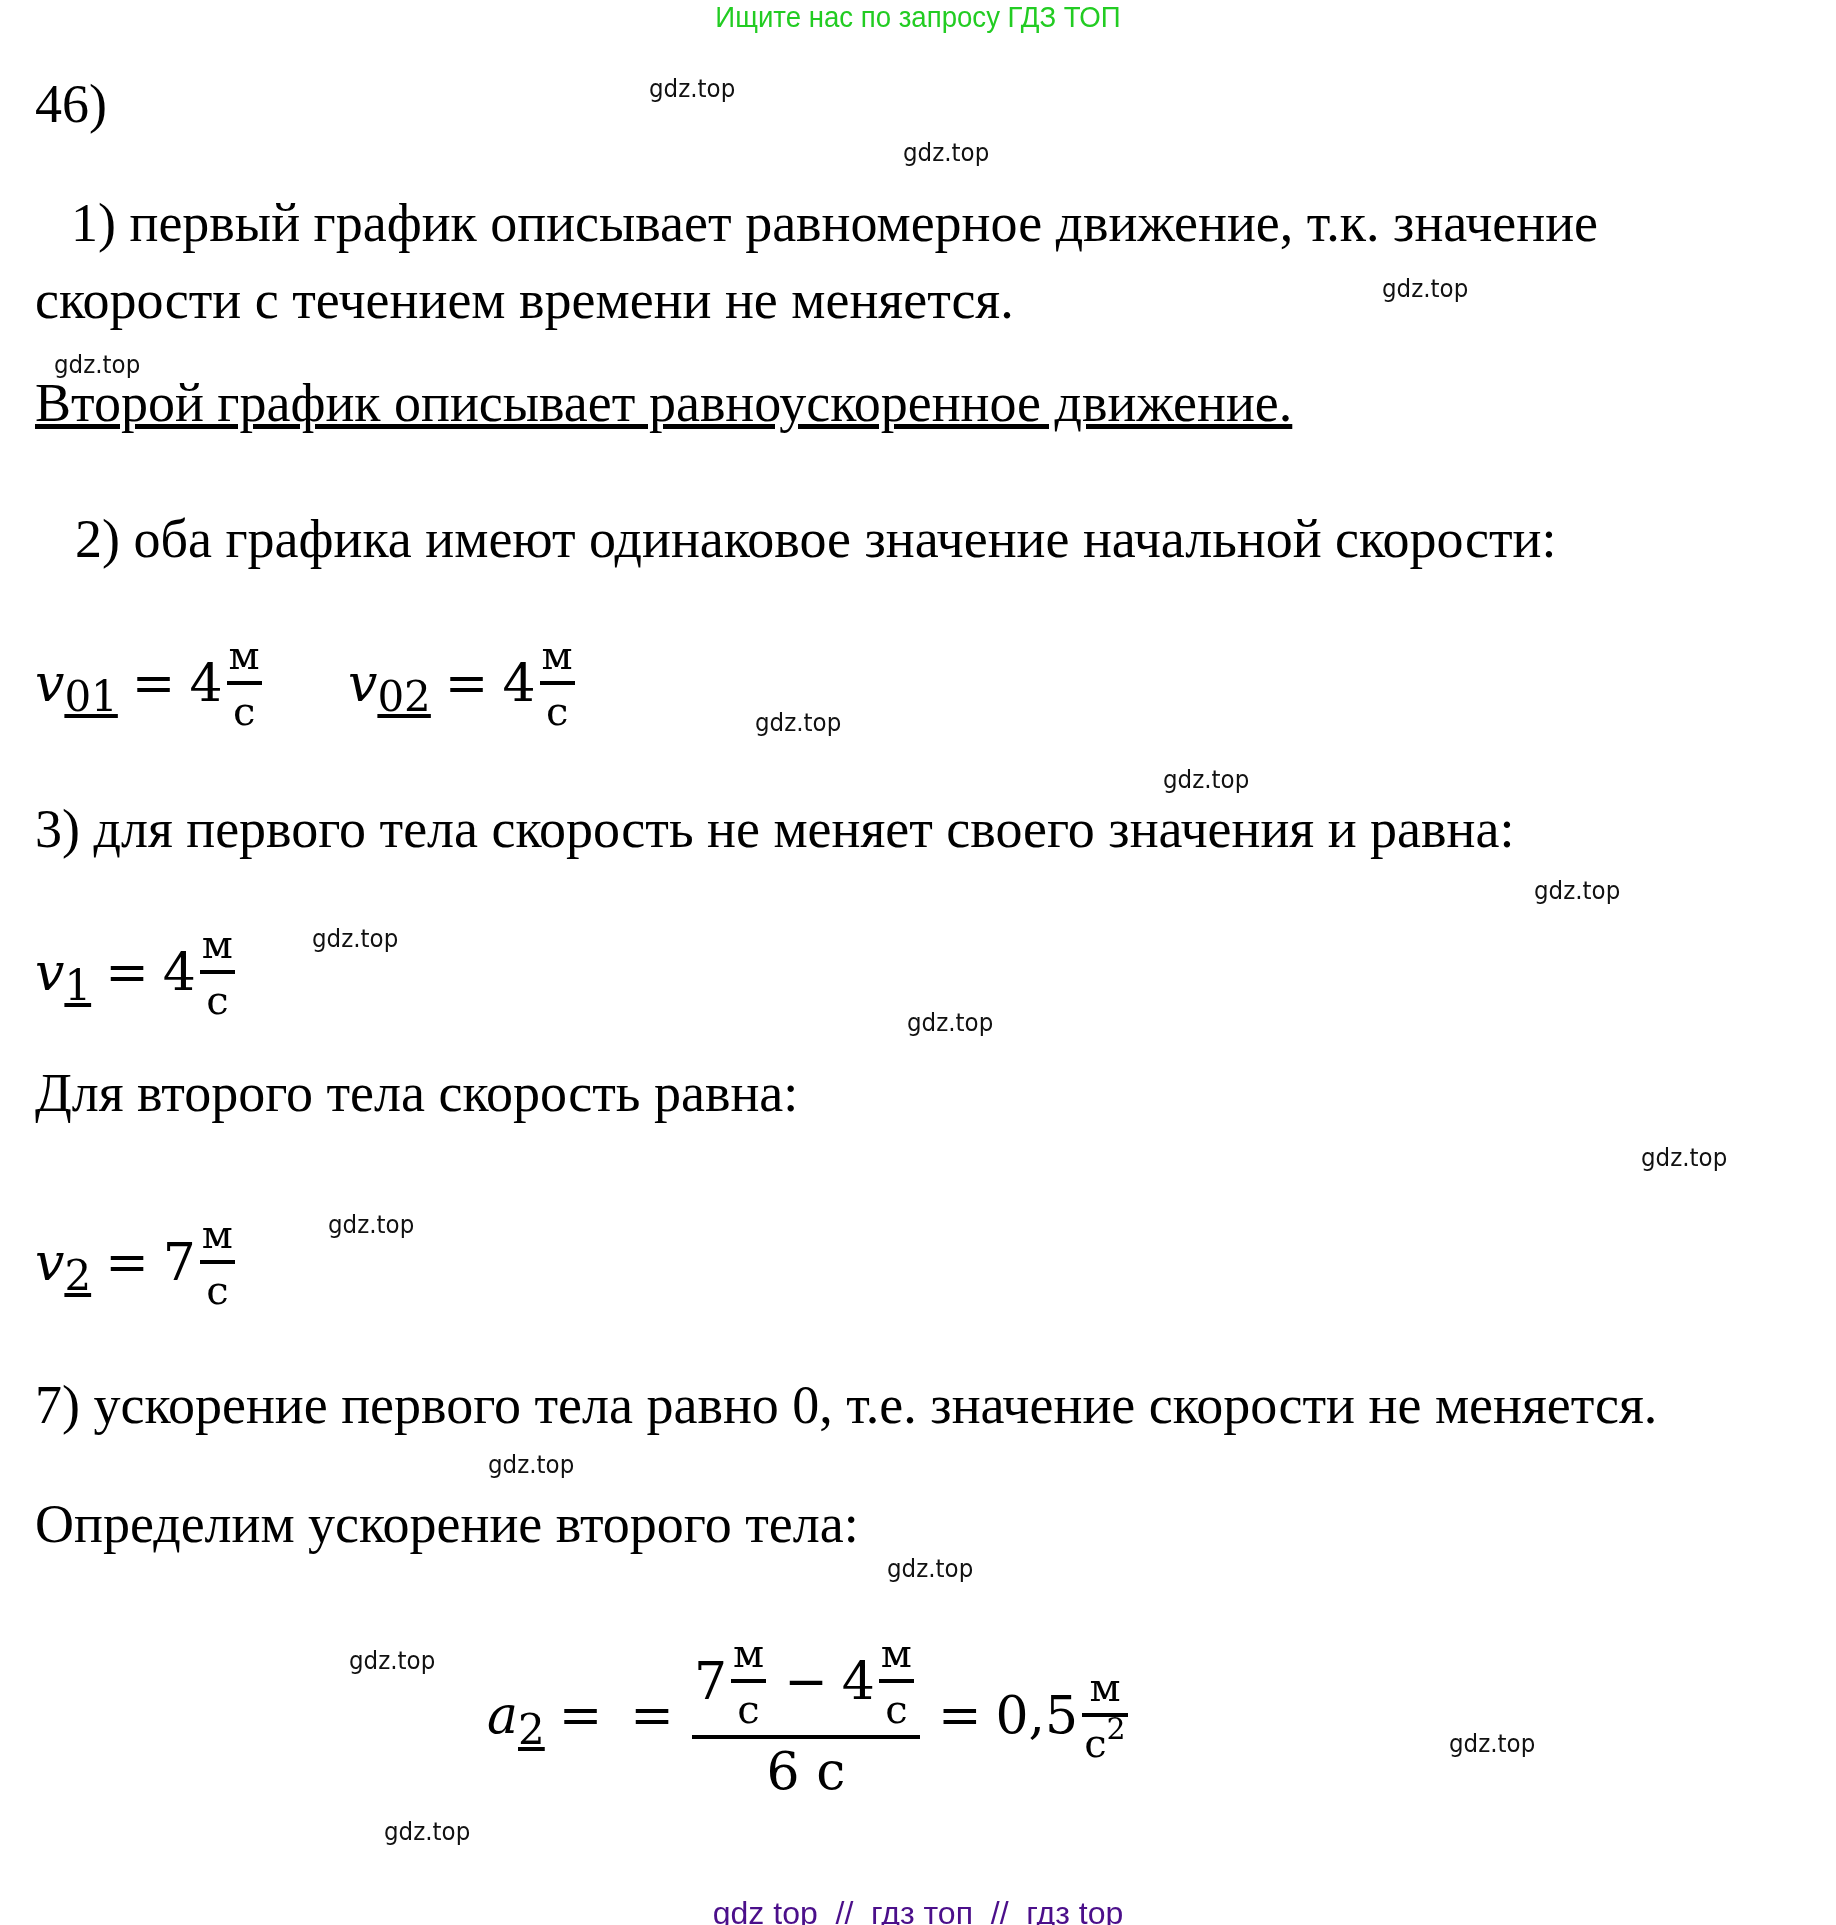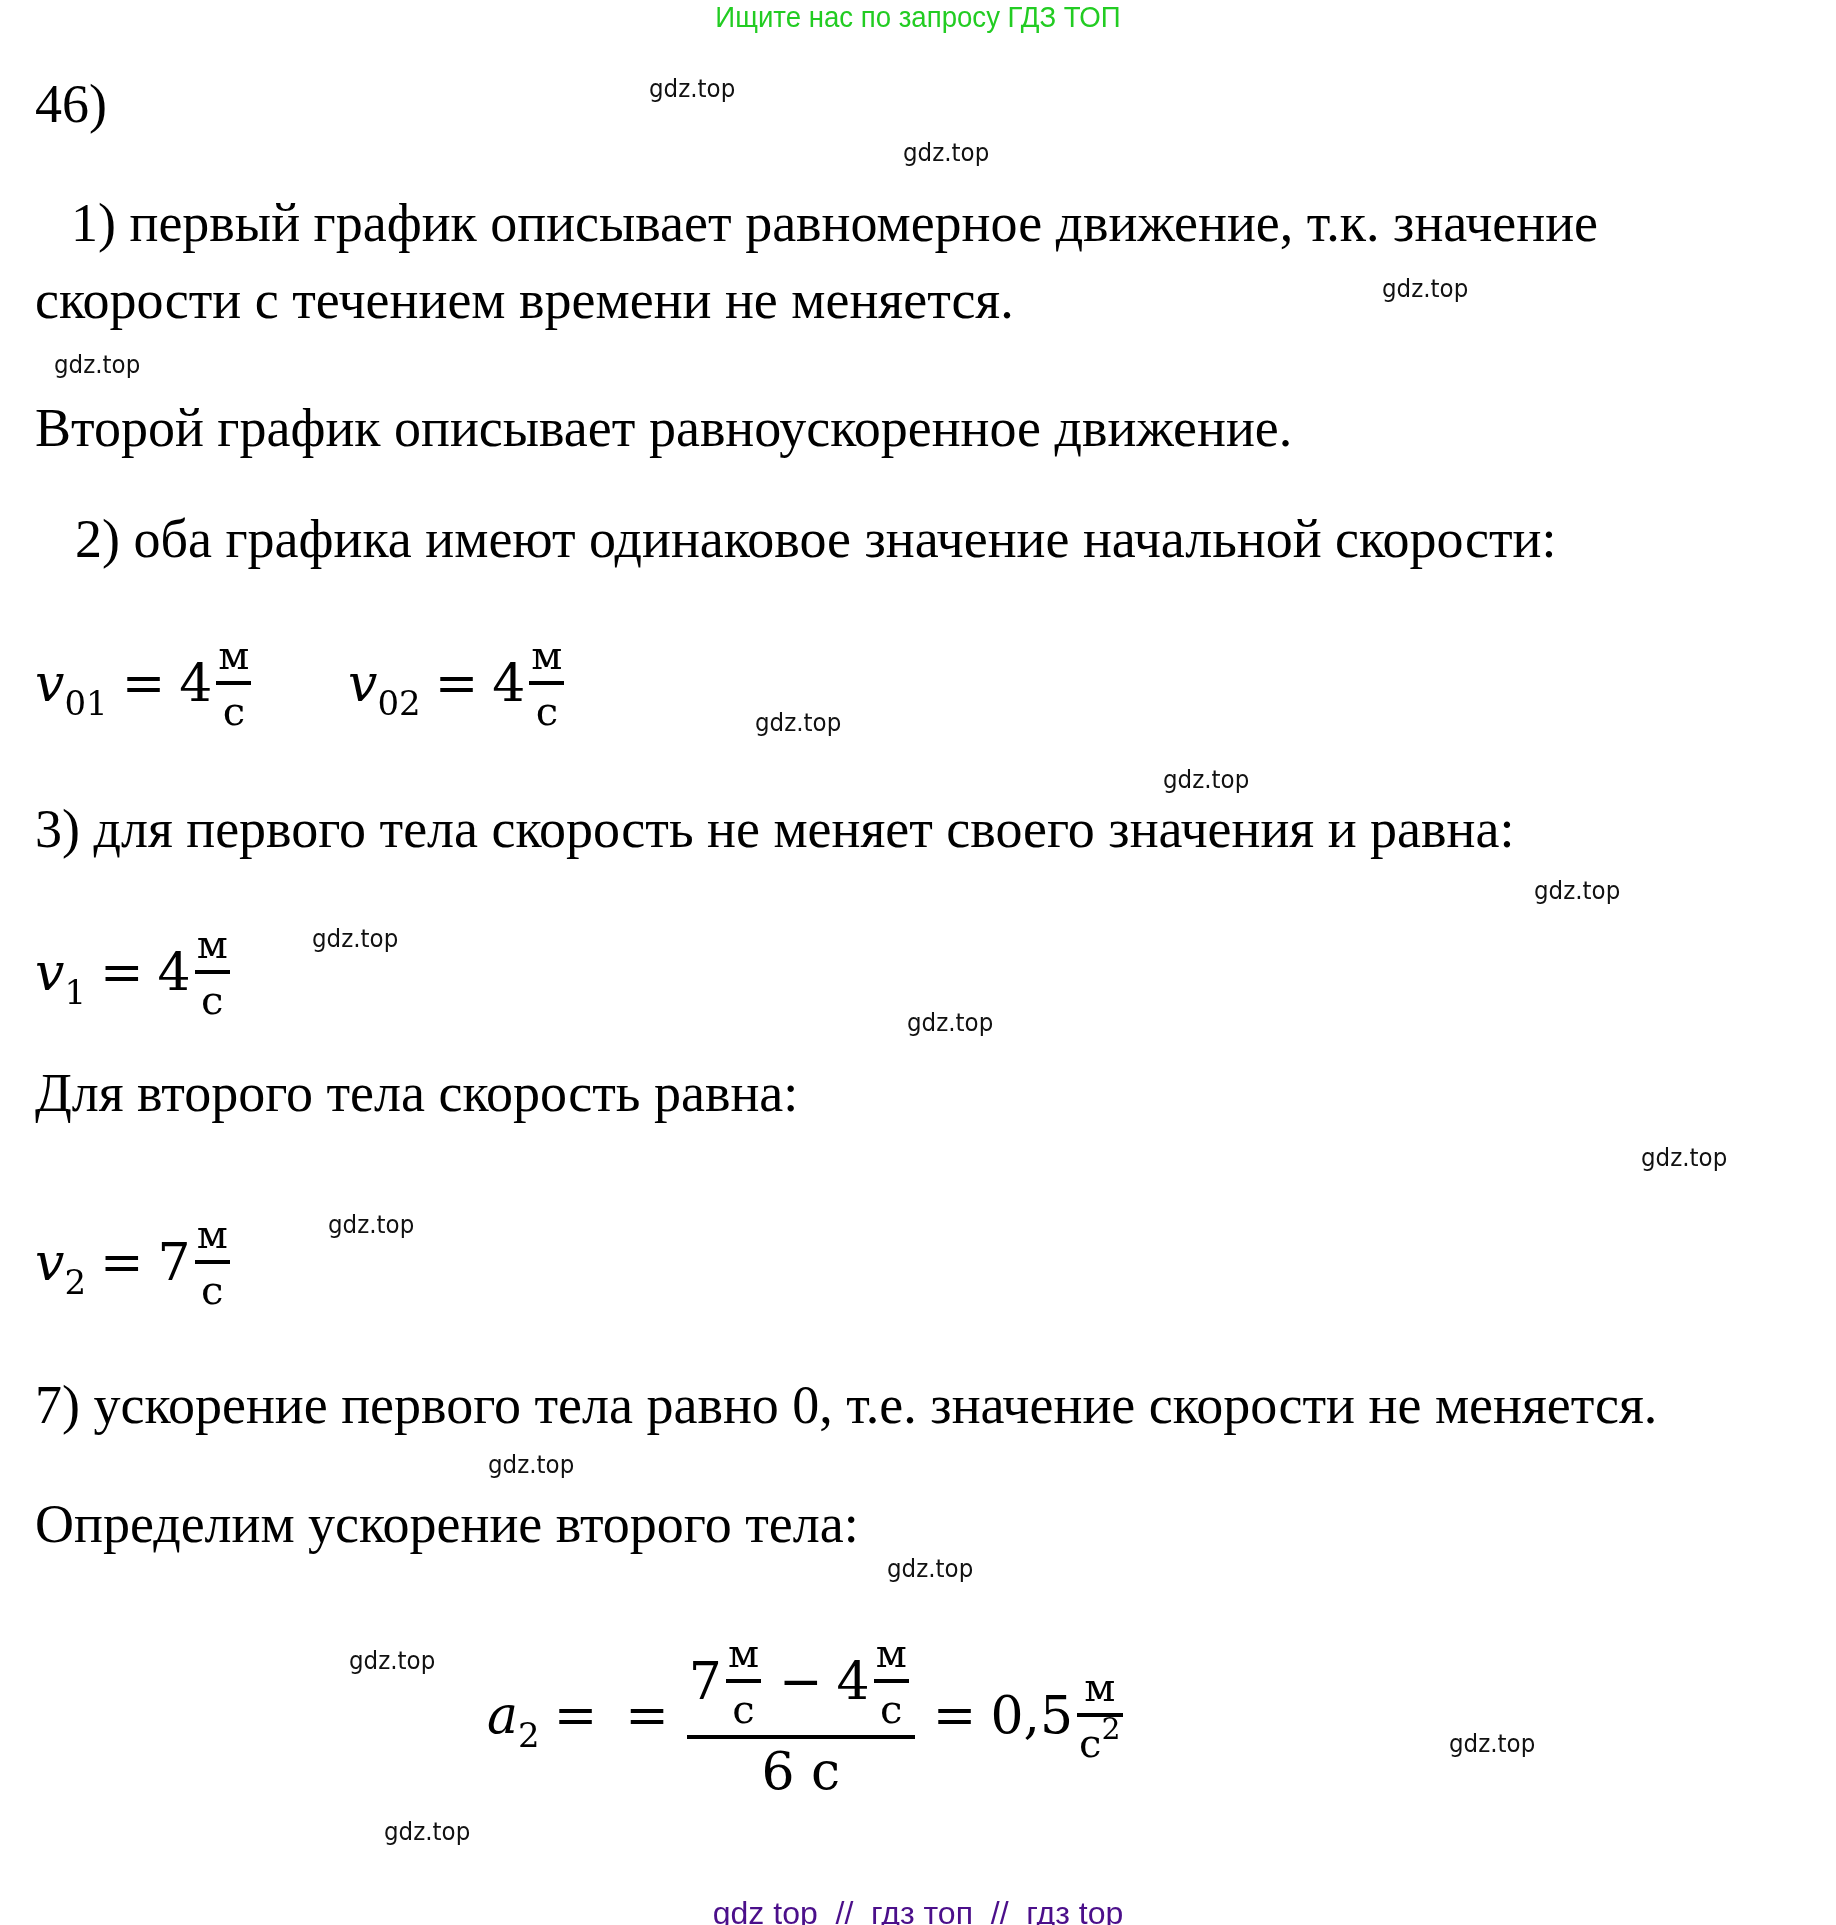--- a/index.html
+++ b/index.html
@@ -20,39 +20,39 @@
   }
   .footer {
     left:0; width:1836px; text-align:center; top:1878px; height:38px;
     font-family:"Liberation Sans", sans-serif; font-size:32px; line-height:38px;
     color:#4b0f8a;
   }
   .math {
     font-family:"DejaVu Serif", serif; color:#000; font-size:52px;
   }
   .ital { font-style:italic; }
-  .sub { font-size:34px; position:relative; top:20px; font-style:normal; }
+  .sub { font-size:42px; position:relative; top:14px; font-style:normal;text-decoration:underline; }
   .sup { font-size:30px; position:relative; top:-18px; }
   .frac { display:inline-flex; flex-direction:column; align-items:center; vertical-align:middle; margin:0 4px; }
   .frac .num, .frac .den { line-height:1; padding:0 2px; }
   .frac .bar { height:4px; background:#000; align-self:stretch; margin:6px 0; }
   .unit { font-size:40px; }
   .eq-row { display:flex; align-items:center; }
   .op { margin:0 14px; }
 </style>
 </head>
 <body>
 
 <div class="abs header">Ищите нас по запросу ГДЗ ТОП</div>
 
 <div class="abs txt" style="top:74px;">46)</div>
 
 <div class="abs txt" style="top:193px;margin-left:36px;">1) первый график описывает равномерное движение, т.к. значение</div>
 <div class="abs txt" style="top:270px;">скорости с течением времени не меняется.</div>
-<div class="abs txt" style="top:398px;">Второй график описывает равноускоренное движение.</div>
+<div class="abs txt" style="top:373px;text-decoration:underline;">Второй график описывает равноускоренное движение.</div>
 <div class="abs txt" style="top:509px;margin-left:40px;">2) оба графика имеют одинаковое значение начальной скорости:</div>
 
 <div class="abs math eq-row" style="left:35px; top:625px; height:115px;">
   <span class="ital">v</span>
     <span class="sub">01</span>
   <span class="op">=</span>
   <span>4</span>
   <span class="frac unit">
     <span class="num">м</span>
     <span class="bar"></span>

